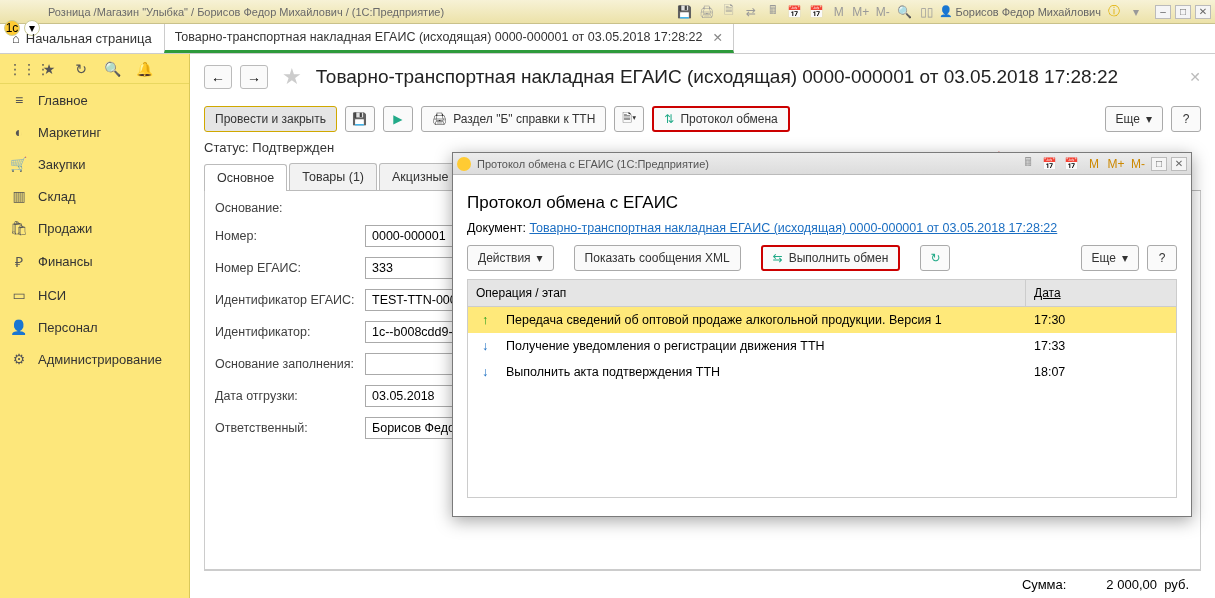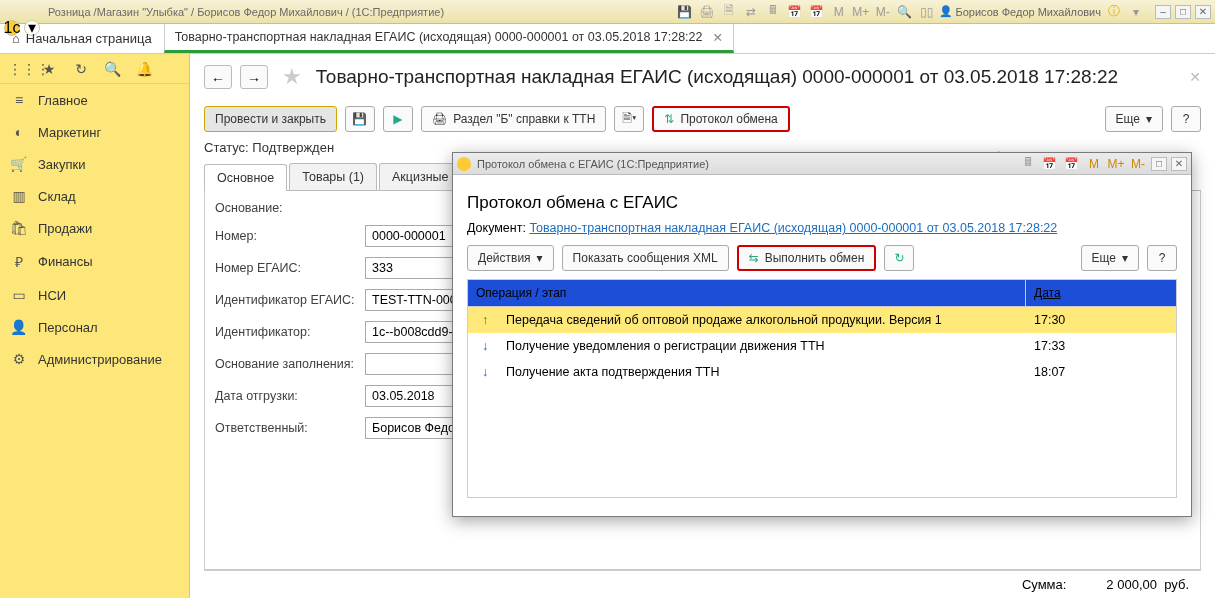--- a/index.html
+++ b/index.html
@@ -1,19 +1,19 @@
 <!DOCTYPE html>
 <html><head>
 <meta charset="utf-8">
 <style>
   * { box-sizing: border-box; margin: 0; padding: 0; }
   html, body { width: 1215px; height: 598px; font-family: Arial, sans-serif; font-size: 12px; background: #fff; overflow: hidden; }
   
   .titlebar { height: 24px; background: linear-gradient(#f7f2d6,#ece2a9); display: flex; align-items: center; padding: 0 4px; border-bottom: 1px solid #c9c18b; gap:4px; }
-  .titlebar .circle { width:16px; height:16px; border-radius:50%; background:#ffcb33; border:1px solid #cc9; display:flex; align-items:center; justify-content:center; font-size:16px;margin-top:32px; }
+  .titlebar .circle { width:16px; height:16px; border-radius:50%; background:#ffcb33; border:1px solid #cc9; display:flex; align-items:center; justify-content:center; font-size:12px;margin-top:32px; }
   .titlebar .title-text { color:#6a6a6a; font-size:11px; margin-left:4px; white-space:nowrap; overflow:hidden; flex:0 1 auto; }
   .titlebar .spacer { flex:1; }
   .tb-icon { width:18px; height:18px; display:flex; align-items:center; justify-content:center; color:#999; font-size:12px; }
   .tb-icon.user { color:#666; font-size:11px; width:auto; gap:2px; }
   .win-btns { display:flex; gap:4px; margin-left:6px; }
   .win-btn { width:16px; height:14px; border:1px solid #bbb; background:#f5f5f5; display:flex; align-items:center; justify-content:center; font-size:10px; color:#666; }
   
   .topnav { height: 30px; background:#fff; border-bottom:1px solid #ccc; display:flex; align-items:stretch; }
   .home-btn { display:flex; align-items:center; gap:6px; padding:0 12px; font-size:13px; color:#333; }
   .tab { border-left:1px solid #ccc; border-right:1px solid #ccc; display:flex; align-items:center; padding:0 10px; font-size:12.5px; color:#333; border-bottom:3px solid #2d9a3b; position:relative; }
@@ -49,23 +49,23 @@
   .footer { display:flex; justify-content:flex-end; padding:6px 12px; border-top:1px solid #ccc; font-size:13px; gap:40px; }
   
   .dialog { position:absolute; left:452px; top:152px; width:740px; height:365px; background:#fff; border:1px solid #7a7a7a; box-shadow:0 4px 16px rgba(0,0,0,.35); display:flex; flex-direction:column; }
   .dlg-titlebar { height:22px; background:linear-gradient(#ececec,#dcdcdc); display:flex; align-items:center; padding:0 4px; border-bottom:1px solid #bbb; font-size:11px; color:#555; }
   .dlg-titlebar .dlg-ic { width:14px; height:14px; background:#ffcb33; border-radius:50%; margin-right:6px; }
   .dlg-tb-icons { margin-left:auto; display:flex; gap:4px; align-items:center; }
   .dlg-body { padding:18px 14px; flex:1; display:flex; flex-direction:column; }
   .dlg-h1 { font-size:17px; margin-bottom:8px; }
   .dlg-doc-line { font-size:12.5px; margin-bottom:10px; }
   .dlg-doc-line a { color:#1b6ec2; text-decoration:underline; }
-  .dlg-toolbar { display:flex; gap:8px; align-items:center; margin-bottom:8px; }
+  .dlg-toolbar { display:flex; gap:20px; align-items:center; margin-bottom:8px; }
   .dlg-toolbar .right { margin-left:auto; display:flex; gap:8px; }
-  .grid-head { display:flex; background:#1d4ed8; border:1px solid #ccc; font-size:12px; }
+  .grid-head { display:flex; background:#e5e5e5; border:1px solid #ccc; font-size:12px; }
   .gh { padding:6px 8px; border-right:1px solid #ccc; }
   .gh.op { flex:1; }
   .gh.date { width:150px; border-right:none;text-decoration:underline; }
   .grid-body { border:1px solid #ccc; border-top:none; flex:1; overflow:auto; }
   .grow { display:flex; align-items:center; font-size:12.5px; }
   .gcell-ic { width:34px; text-align:center; padding:6px 0; }
   .gcell-op { flex:1; padding:6px 4px; }
   .gcell-date { width:150px; padding:6px 8px; }
   .grow.sel { background:#ffe97a; }
   .green-up { color:#1a9a1a; font-weight:bold; }
@@ -286,18 +286,18 @@
           <div class="gcell-op">Передача сведений об оптовой продаже алкогольной продукции. Версия 1</div>
           <div class="gcell-date">17:30</div>
         </div>
         <div class="grow">
           <div class="gcell-ic"><span class="blue-down">↓</span></div>
           <div class="gcell-op">Получение уведомления о регистрации движения ТТН</div>
           <div class="gcell-date">17:33</div>
         </div>
         <div class="grow">
           <div class="gcell-ic"><span class="blue-down">↓</span></div>
-          <div class="gcell-op">Получение акта подтверждения ТТН</div>
+          <div class="gcell-op">Выполнить акта подтверждения ТТН</div>
           <div class="gcell-date">18:07</div>
         </div>
       </div>
   </div>
 </div>
 
 </body></html>

